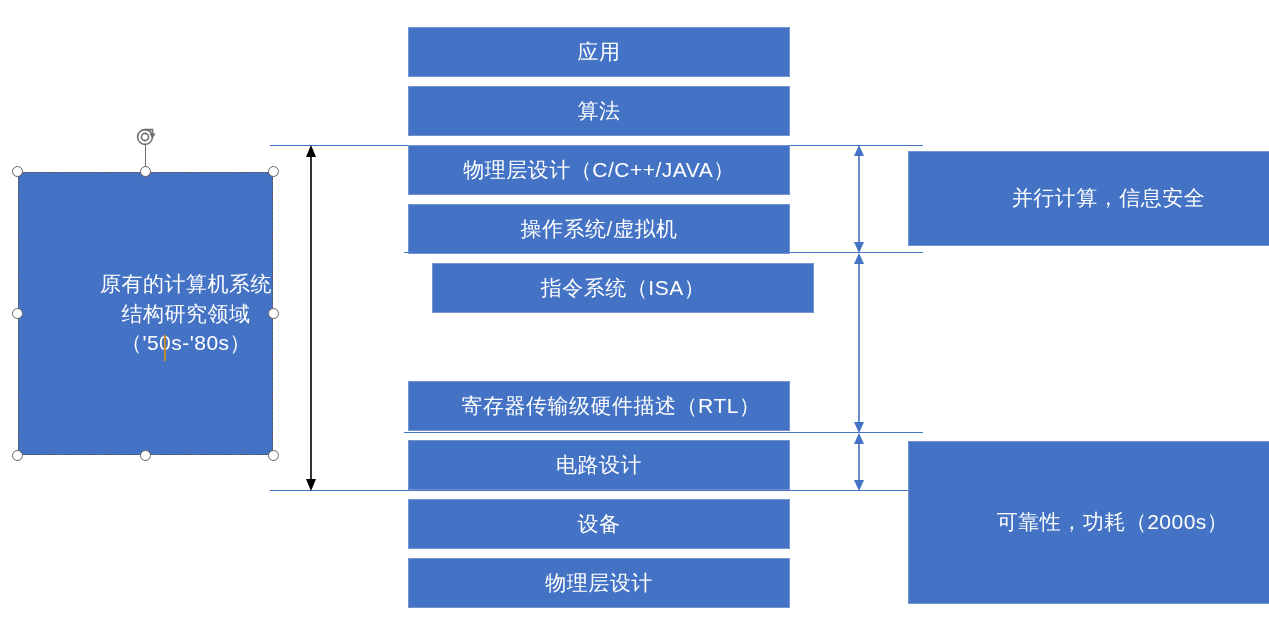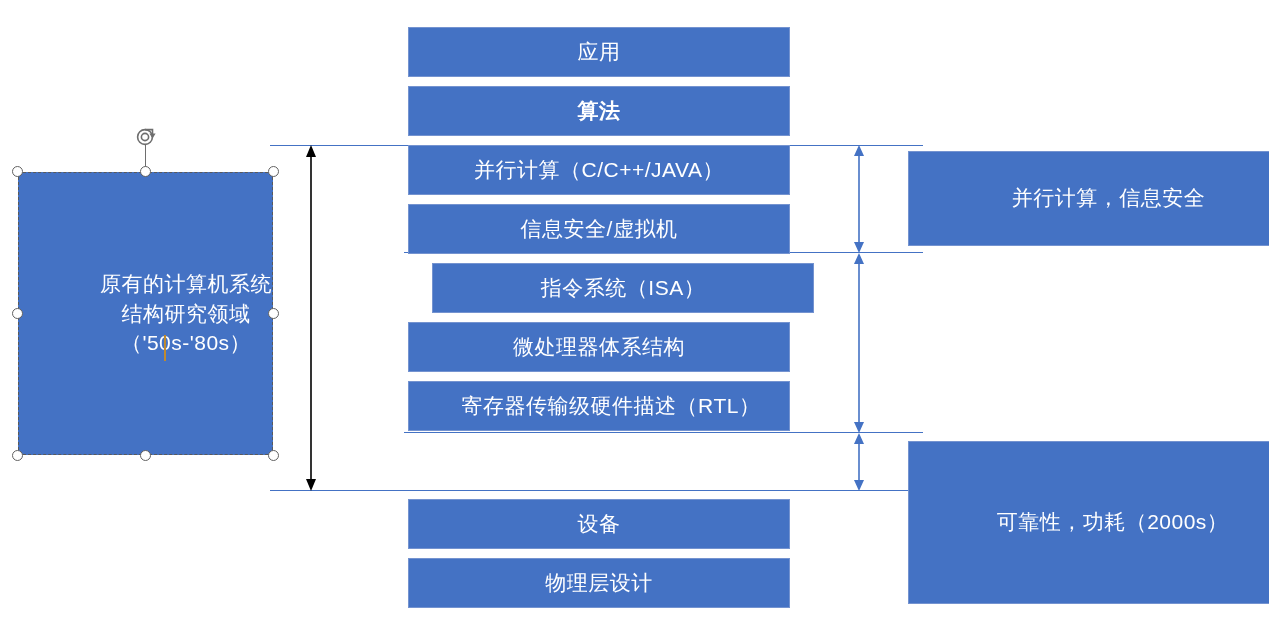--- a/index.html
+++ b/index.html
@@ -141,26 +141,26 @@
 <body>
 
 <div id="canvas">
 
   <div class="hline" style="left:270px;  top:145px; width:653px;"></div>
   <div class="hline" style="left:404px;  top:252px; width:519px;"></div>
   <div class="hline" style="left:404px;  top:432px; width:519px;"></div>
   <div class="hline" style="left:270px;  top:490px; width:653px;"></div>
 
   <div class="shape layer-box" style="top:27px;"><span>应用</span></div>
-  <div class="shape layer-box" style="top:86px;font-weight:bold;"><span>算法</span></div>
-  <div class="shape layer-box" style="top:145px;"><span>并行计算（C/C++/JAVA）</span></div>
-  <div class="shape layer-box" style="top:204px;"><span>信息安全/虚拟机</span></div>
+  <div class="shape layer-box" style="top:86px;"><span>算法</span></div>
+  <div class="shape layer-box" style="top:145px;"><span>物理层设计（C/C++/JAVA）</span></div>
+  <div class="shape layer-box" style="top:204px;"><span>操作系统/虚拟机</span></div>
   <div class="shape layer-box" style="top:263px;margin-left:24px;"><span>指令系统（ISA）</span></div>
-  <div class="shape layer-box" style="top:322px;"><span>微处理器体系结构</span></div>
   <div class="shape layer-box" style="top:381px;padding-left:24px;"><span>寄存器传输级硬件描述（RTL）</span></div>
+  <div class="shape layer-box" style="top:440px;"><span>电路设计</span></div>
   <div class="shape layer-box" style="top:558px;"><span>物理层设计</span></div>
   <div class="shape layer-box" style="top:499px;"><span>设备</span></div>
 
   <div class="shape side-box" style="top:151px; height:95px;"><span>并行计算，信息安全</span></div>
   <div class="shape side-box" style="top:441px; height:163px;padding-left:8px;"><span>可靠性，功耗（2000s）</span></div>
 
   <div class="arrow-v" style="left:303px; top:144px; height:348px;">
     <svg width="16" height="348" viewBox="0 0 16 348" xmlns="http://www.w3.org/2000/svg">
       <line x1="8" y1="8" x2="8" y2="340" stroke="#000000" stroke-width="1.6"></line>
       <polygon points="8,1 3,13 13,13" fill="#000000"></polygon>

